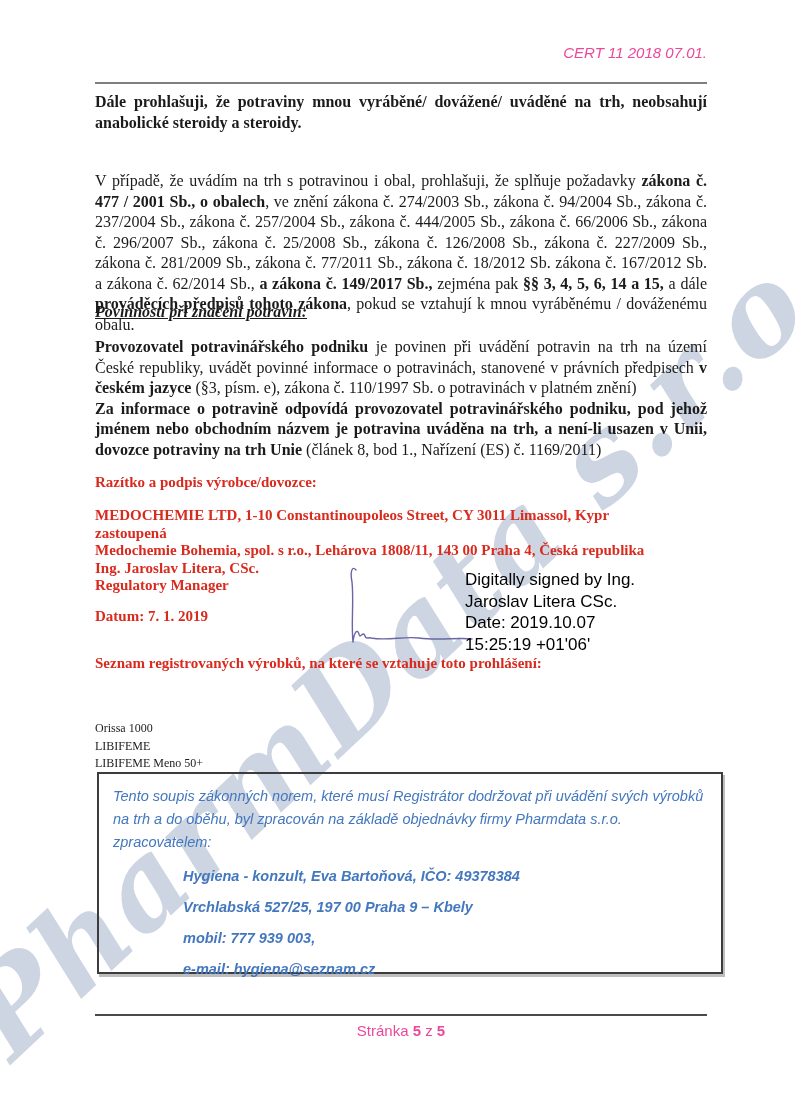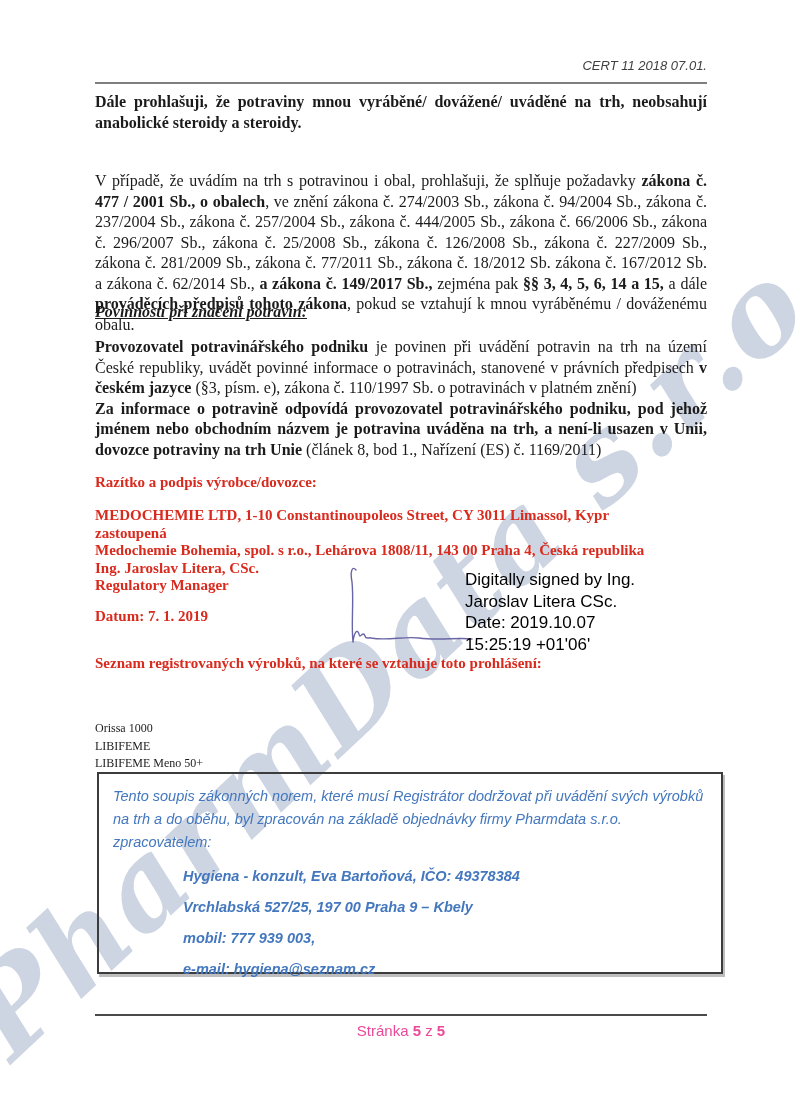--- a/index.html
+++ b/index.html
@@ -10,22 +10,22 @@
   .layer{position:absolute;z-index:1;}
   
   .watermark{
     position:absolute;left:400px;top:645px;z-index:0;
     transform:translate(-50%,-50%) rotate(-43deg);
     font-family:"DejaVu Serif",serif;font-style:italic;font-weight:bold;
     font-size:118px;white-space:nowrap;color:var(--watermark);
     letter-spacing:2px;user-select:none;
   }
   
-  .hdr{left:95px;top:58px;width:612px;text-align:right;
-       font-family:"Liberation Sans",sans-serif;font-style:italic;font-size:13px;color:#404040;}
+  .hdr{left:95px;top:44px;width:612px;text-align:right;
+       font-family:"Liberation Sans",sans-serif;font-style:italic;font-size:15px;color:#ec4899;}
   .rule{left:95px;top:82px;width:612px;height:2px;background:#7f7f7f;}
   .footer-rule{left:95px;top:1014px;width:612px;height:2px;background:#4a4a4a;}
   .footer{left:95px;top:1022px;width:612px;text-align:center;
           font-family:"Liberation Sans",sans-serif;font-size:15px;color:#ec4899;}
   
   .body{font-size:16px;line-height:20.5px;}
   .just{text-align:justify;}
   .b{font-weight:bold;}
   .p1{left:95px;top:92px;width:612px;font-weight:bold;}
   .p2{left:95px;top:155px;width:612px;}

